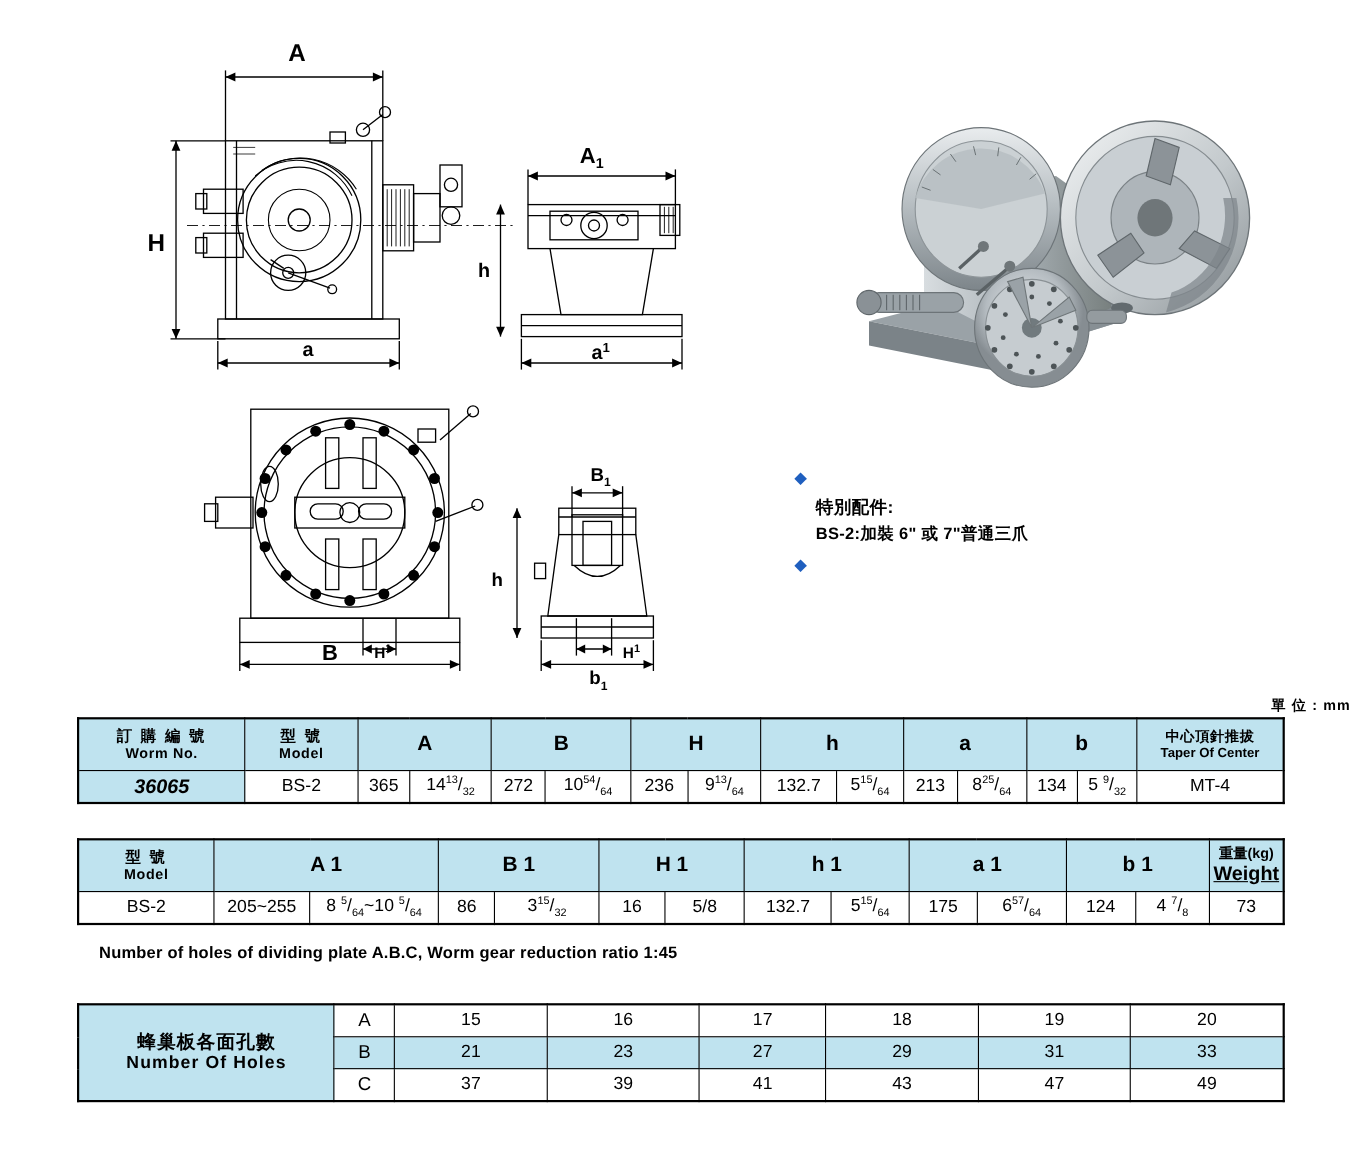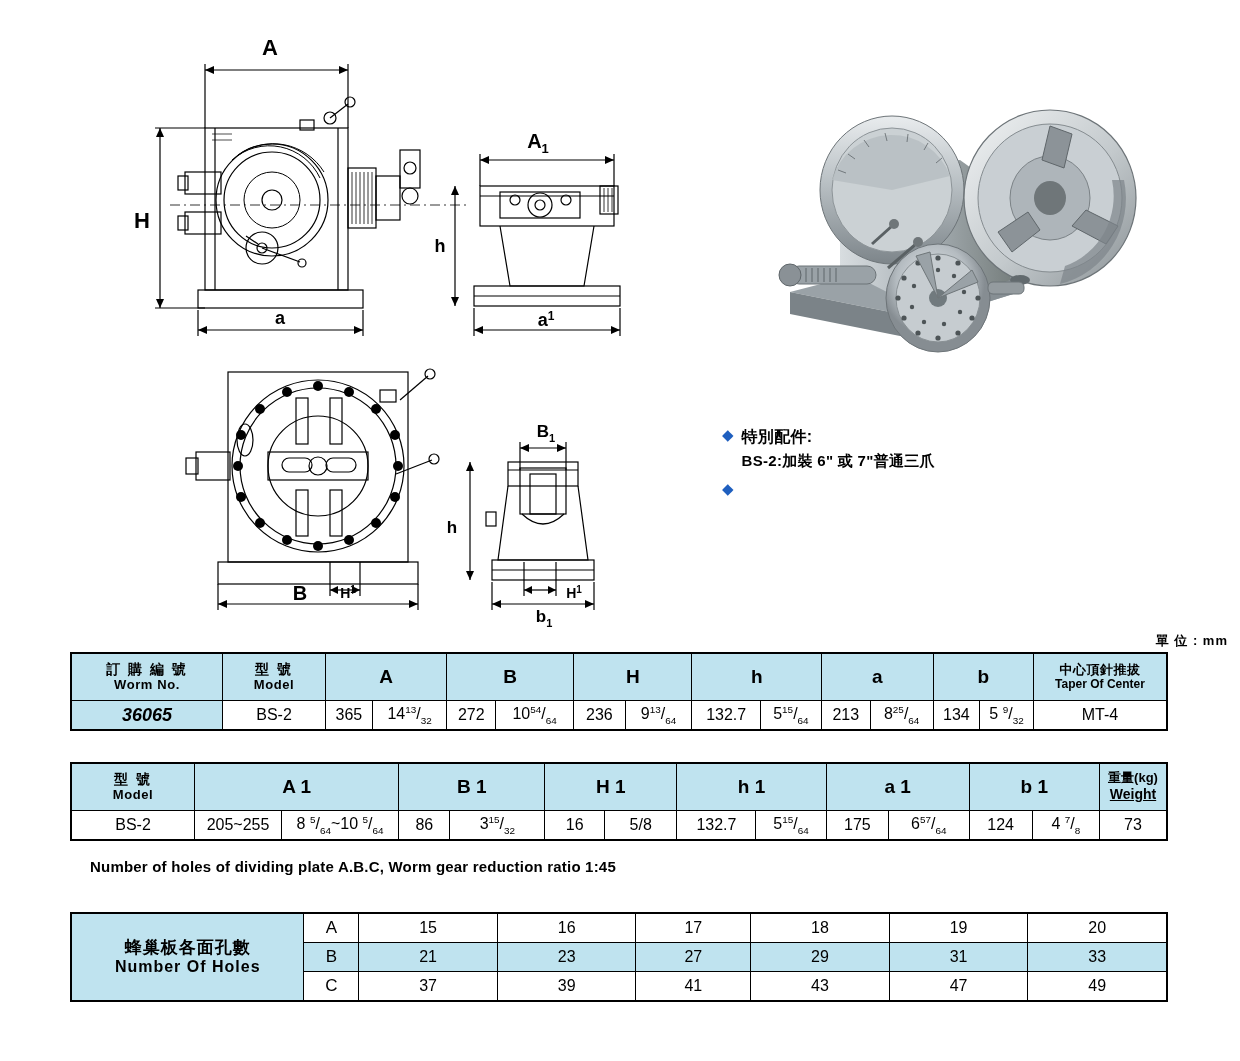--- a/index.html
+++ b/index.html
@@ -14,21 +14,21 @@
   .drawings{position:absolute;left:0;top:0;width:720px;height:630px;}
   .photo-area{position:absolute;left:720px;top:30px;width:500px;height:360px;}
 
   svg{display:block;}
 
   
   .notes{position:absolute;left:722px;top:425px;width:490px;}
   .note-row{display:flex;align-items:flex-start;margin-bottom:6px;}
   .diamond{color:#1f5fbf;font-size:15px;line-height:20px;margin-right:8px;}
   .note-lines{display:flex;flex-direction:column;}
-  .note-l1{font-size:16px;font-weight:bold;line-height:24px;letter-spacing:.3px;}
+  .note-l1{font-size:16px;font-weight:bold;line-height:24px;letter-spacing:.3px;margin-top:25px;}
   .note-l2{font-size:15px;font-weight:bold;line-height:24px;letter-spacing:.3px;}
   .note-l1.en{letter-spacing:1.2px;}
   .note-l2.en{letter-spacing:.6px;}
 
   
   .unit{position:absolute;right:12px;top:632px;font-size:13px;font-weight:bold;letter-spacing:1px;}
 
   
   table{border-collapse:collapse;font-family:"Liberation Sans", sans-serif;}
   .tbl{position:absolute;border:2px solid #000;}
@@ -461,21 +461,21 @@
         <div class="en">Model</div>
       </td>
       <td class="hd" colspan="2" style="width:206px;font-size:19px;">A 1</td>
       <td class="hd" colspan="2" style="width:148px;font-size:19px;">B 1</td>
       <td class="hd" colspan="2" style="width:134px;font-size:19px;">H 1</td>
       <td class="hd" colspan="2" style="width:150px;font-size:19px;">h 1</td>
       <td class="hd" colspan="2" style="width:144px;font-size:19px;">a 1</td>
       <td class="hd" colspan="2" style="width:132px;font-size:19px;">b 1</td>
       <td class="hd two-line" style="width:64px;">
         <div style="font-size:13px;">重量(kg)</div>
-        <div style="font-size:14px;text-decoration:underline;">Weight</div>
+        <div style="font-size:18px;text-decoration:underline;">Weight</div>
       </td>
     </tr>
     <tr>
       <td class="val">BS-2</td>
       <td class="val">205~255</td>
       <td class="val frac">
         <span>8</span> <sup>5</sup>/<sub>64</sub>~<span>10</span> <sup>5</sup>/<sub>64</sub>
       </td>
       <td class="val">86</td>
       <td class="val frac">

